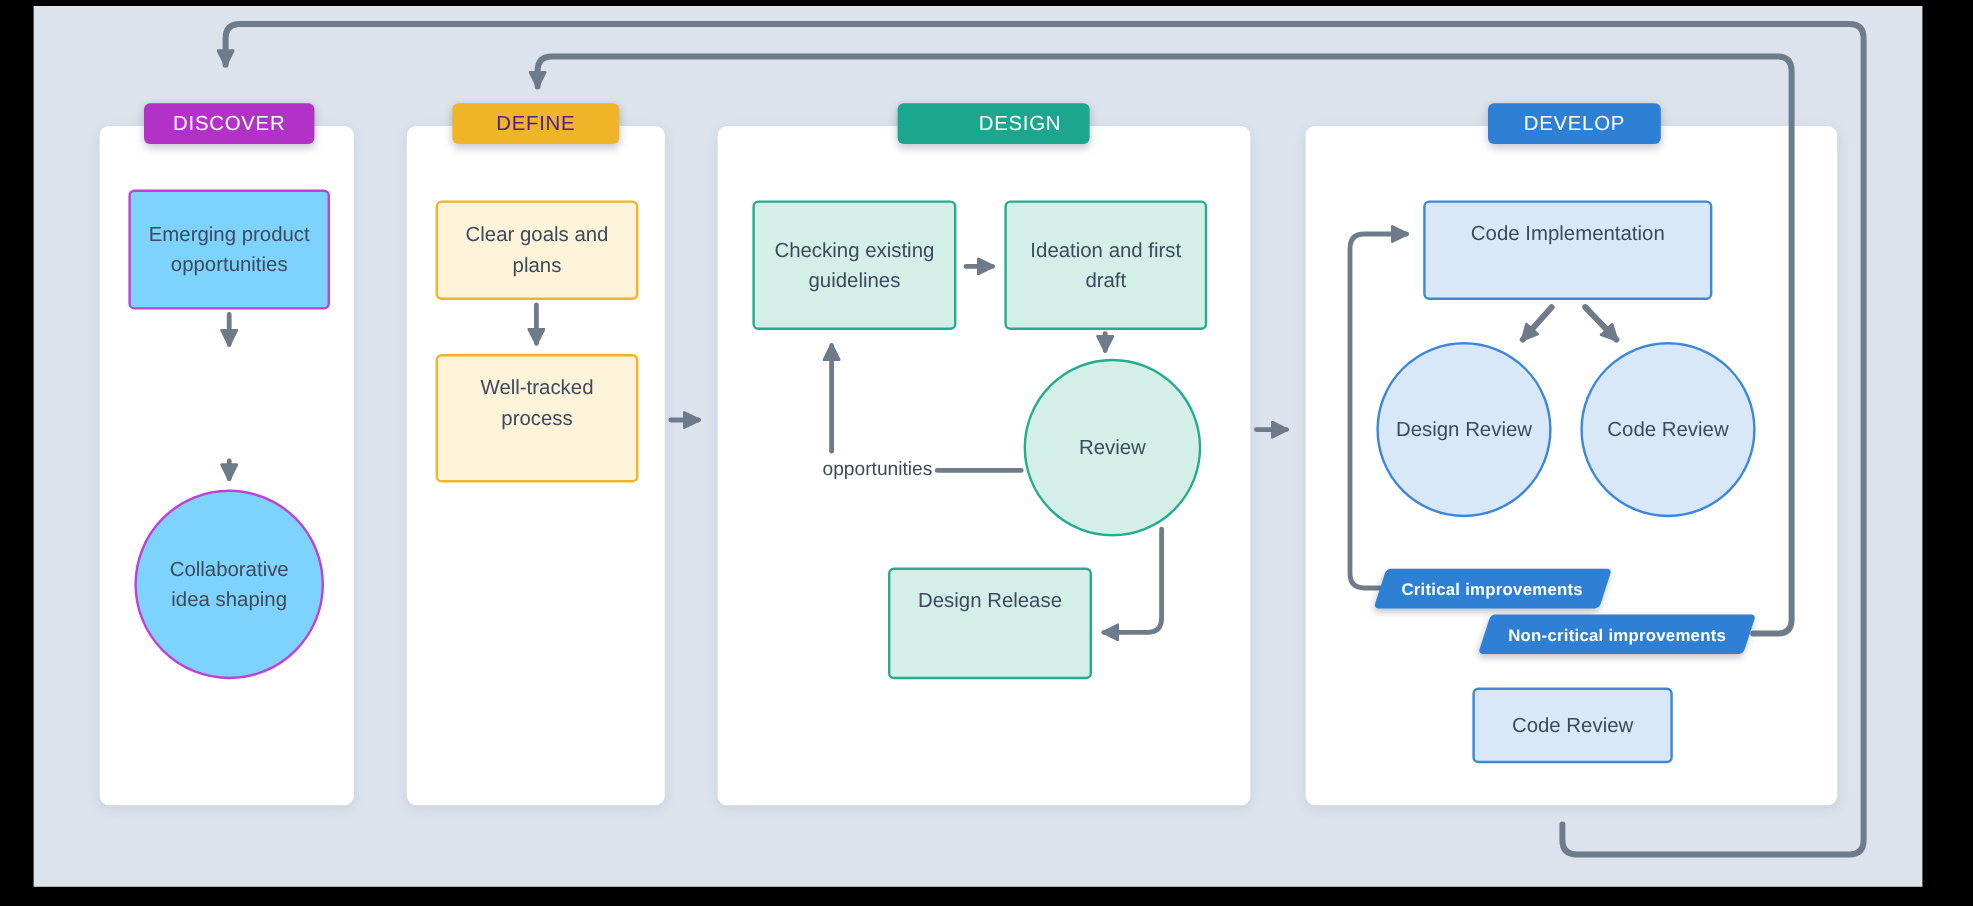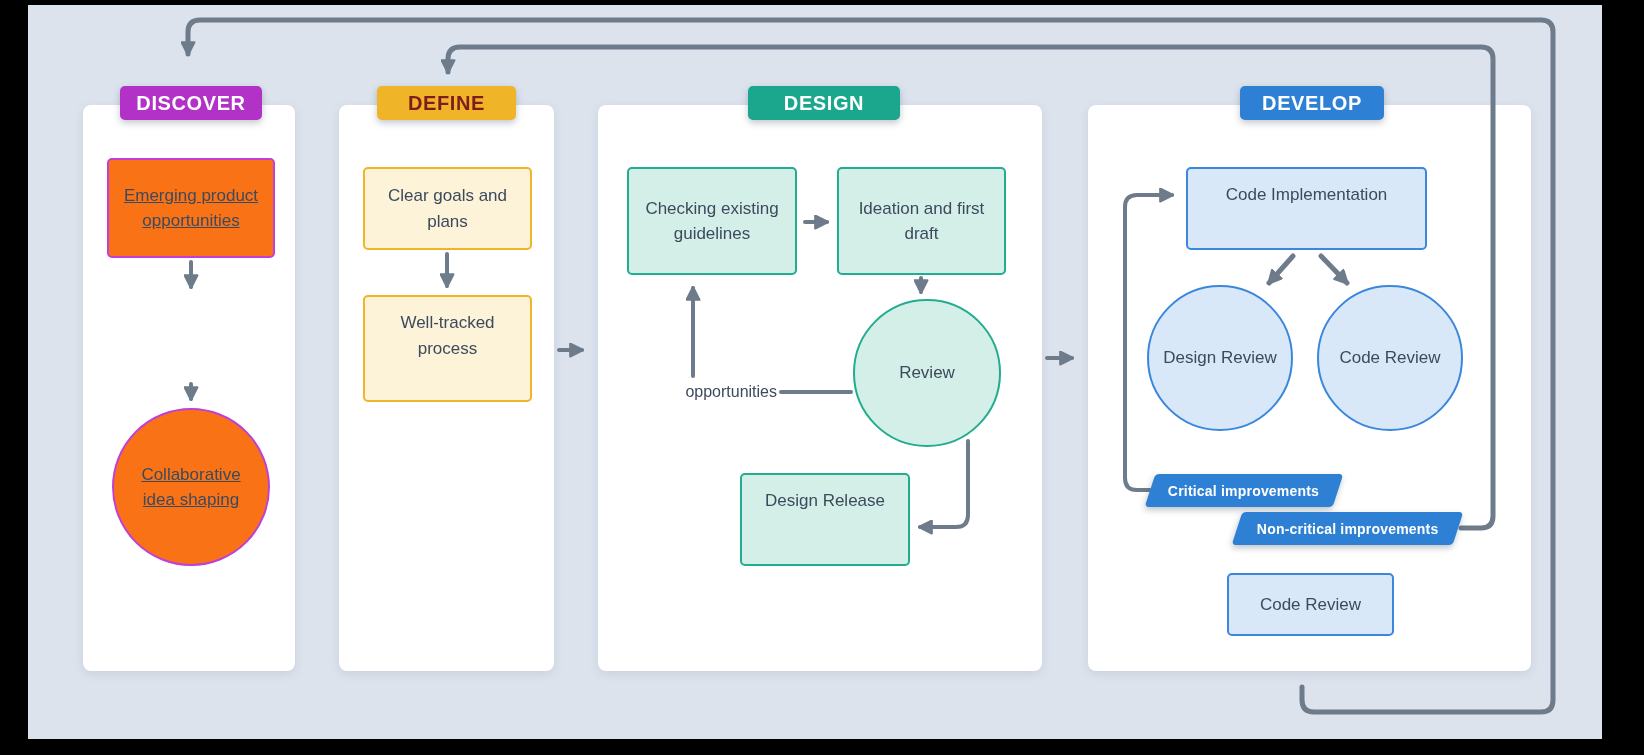--- a/index.html
+++ b/index.html
@@ -3,32 +3,32 @@
 <meta charset="utf-8">
 <style>
   html,body{margin:0;padding:0;background:#000;}
   #root{position:relative;width:1644px;height:755px;background:#000;overflow:hidden;
         font-family:"Liberation Sans", sans-serif;}
   .abs{position:absolute;}
   #bg{left:28px;top:5px;width:1574px;height:734px;background:#dce3ed;}
   .panel{background:#ffffff;border-radius:8px;box-shadow:0 3px 10px rgba(90,105,130,.14);z-index:2;}
   svg.connectors{left:0;top:0;z-index:4;pointer-events:none;}
   .hdr{height:34px;border-radius:5px;display:flex;align-items:center;justify-content:center;
-       font-size:20px;font-weight:bold;letter-spacing:.6px;color:#fff;z-index:8;
+       font-size:17px;font-weight:normal;letter-spacing:.6px;color:#fff;z-index:8;
        box-shadow:0 3px 7px rgba(40,55,80,.28);}
   .hdr.discover{background:#b232c8;}
-  .hdr.define{background:#f0b429;color:#7f1d1d;}
+  .hdr.define{background:#f0b429;color:#4c1d95;}
   .hdr.design{background:#1ba78d;}
   .hdr.develop{background:#2e80d4;}
   .node{display:flex;align-items:center;justify-content:center;text-align:center;
         font-size:17px;font-weight:500;line-height:1.5;color:#3d4a5d;z-index:6;
         border:2px solid;border-radius:5px;box-sizing:border-box;padding:4px 10px;}
   .node.top{align-items:flex-start;padding-top:13px;}
   .circle{border-radius:50%;}
-  .c-discover{background:#f97316;border-color:#c13fd4;text-decoration:underline;}
+  .c-discover{background:#7dd3fc;border-color:#c13fd4;}
   .c-define{background:#fcf3d9;border-color:#f0b429;}
   .c-design{background:#d4efe8;border-color:#22ac90;}
   .c-develop{background:#d9e8f8;border-color:#3a87dc;}
   .ribbon{z-index:7;transform:skewX(-18deg);background:#2e80d4;border-radius:4px;
           box-shadow:0 3px 6px rgba(40,55,80,.3);display:flex;align-items:center;justify-content:center;}
   .ribbon span{transform:skewX(18deg);color:#fff;font-size:14px;font-weight:bold;letter-spacing:.2px;}
   .floatlabel{display:flex;align-items:center;justify-content:flex-end;text-align:right;
           font-size:16px;font-weight:500;color:#3d4a5d;z-index:6;}
 </style>
 </head>
@@ -73,21 +73,21 @@
       <path stroke-width="4" marker-end="url(#ah)" d="M559 350 L582 350"></path>
       <path stroke-width="4" marker-end="url(#ah)" d="M1047 358 L1072 358"></path>
 
       <path stroke-width="5" marker-end="url(#ah)" d="M1293 256 L1269 283"></path>
       <path stroke-width="5" marker-end="url(#ah)" d="M1321 256 L1347 283"></path>
     </g>
   </svg>
 
   <div class="abs hdr discover" style="left:120px;top:86px;width:142px;">DISCOVER</div>
   <div class="abs hdr define" style="left:377px;top:86px;width:139px;">DEFINE</div>
-  <div class="abs hdr design" style="left:748px;top:86px;width:152px;">DESIGN</div>
+  <div class="abs hdr design" style="left:748px;top:86px;width:116px;padding-left:44px;">DESIGN</div>
   <div class="abs hdr develop" style="left:1240px;top:86px;width:144px;">DEVELOP</div>
 
   <div class="abs node c-discover" style="left:107px;top:158px;width:168px;height:100px;">Emerging product opportunities</div>
   <div class="abs node circle c-discover" style="left:112px;top:408px;width:158px;height:158px;padding:4px 22px;">Collaborative idea shaping</div>
 
   <div class="abs node top c-define" style="left:363px;top:295px;width:169px;height:107px;">Well-tracked process</div>
   <div class="abs node c-define" style="left:363px;top:167px;width:169px;height:83px;">Clear goals and plans</div>
 
   <div class="abs node c-design" style="left:837px;top:167px;width:169px;height:108px;">Ideation and first draft</div>
   <div class="abs node c-design" style="left:627px;top:167px;width:170px;height:108px;">Checking existing guidelines</div>

